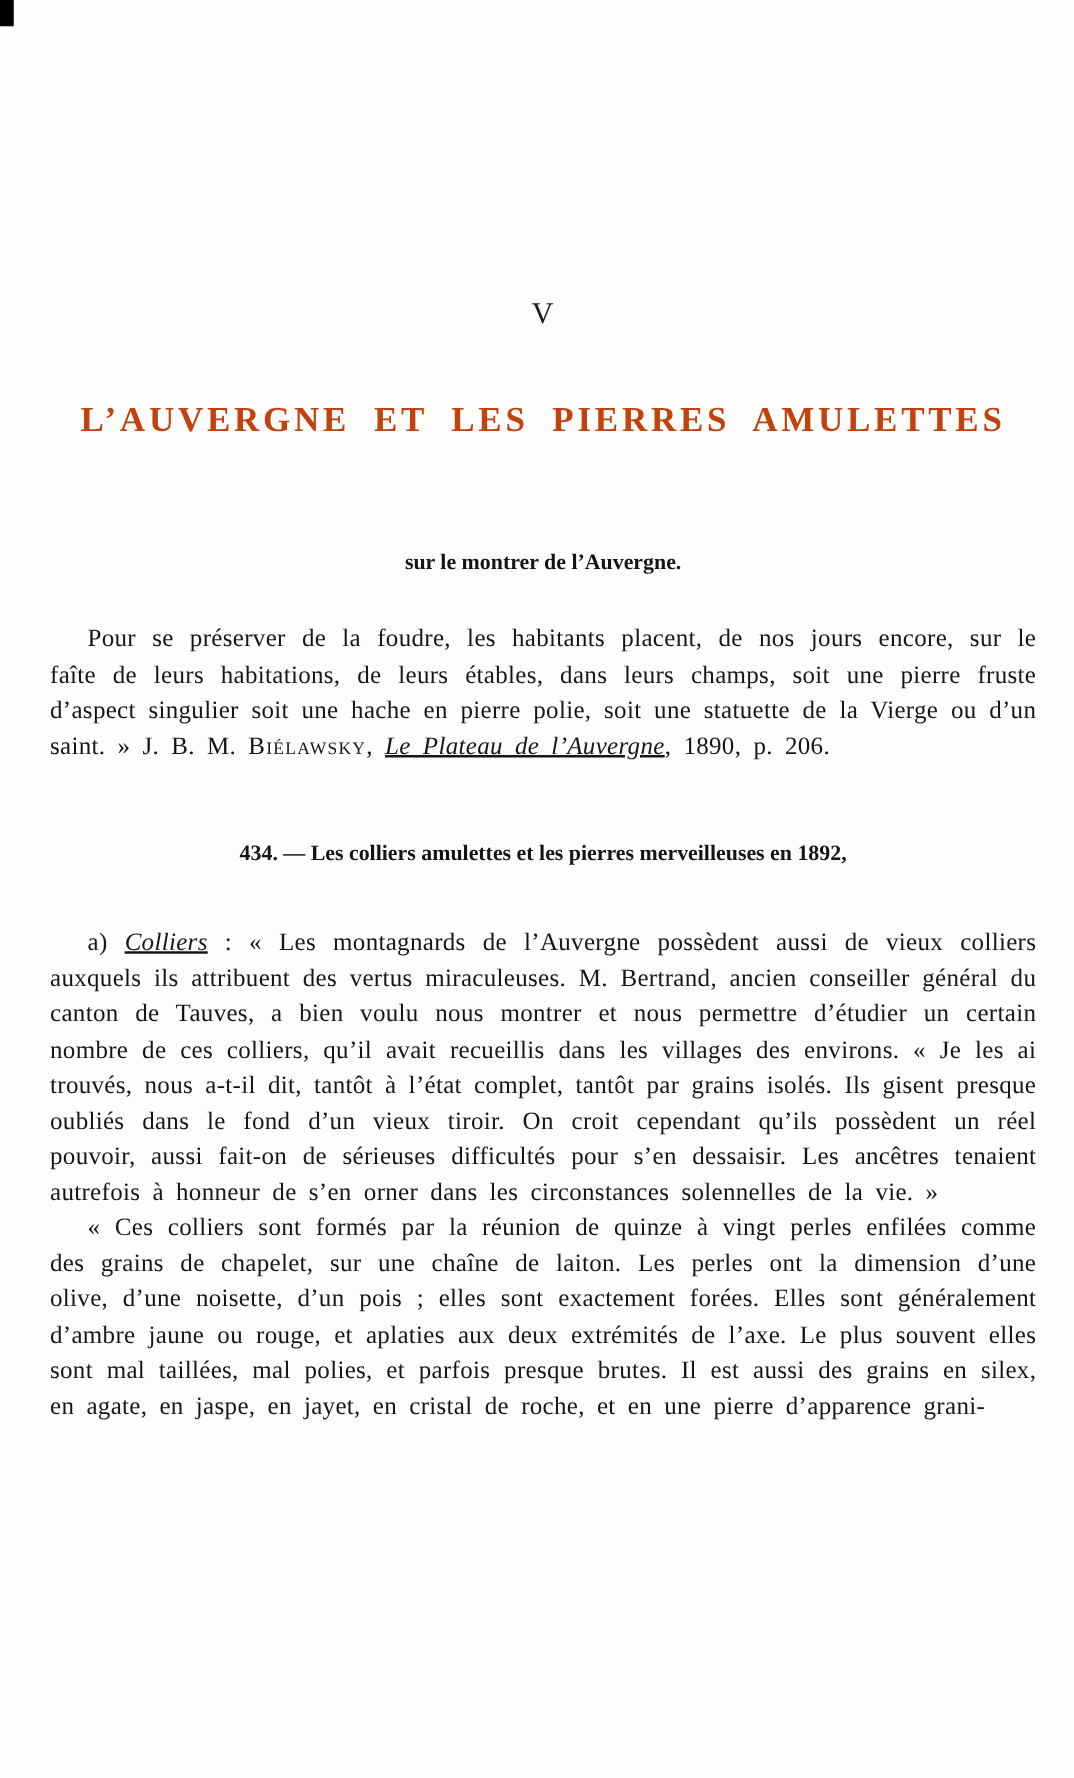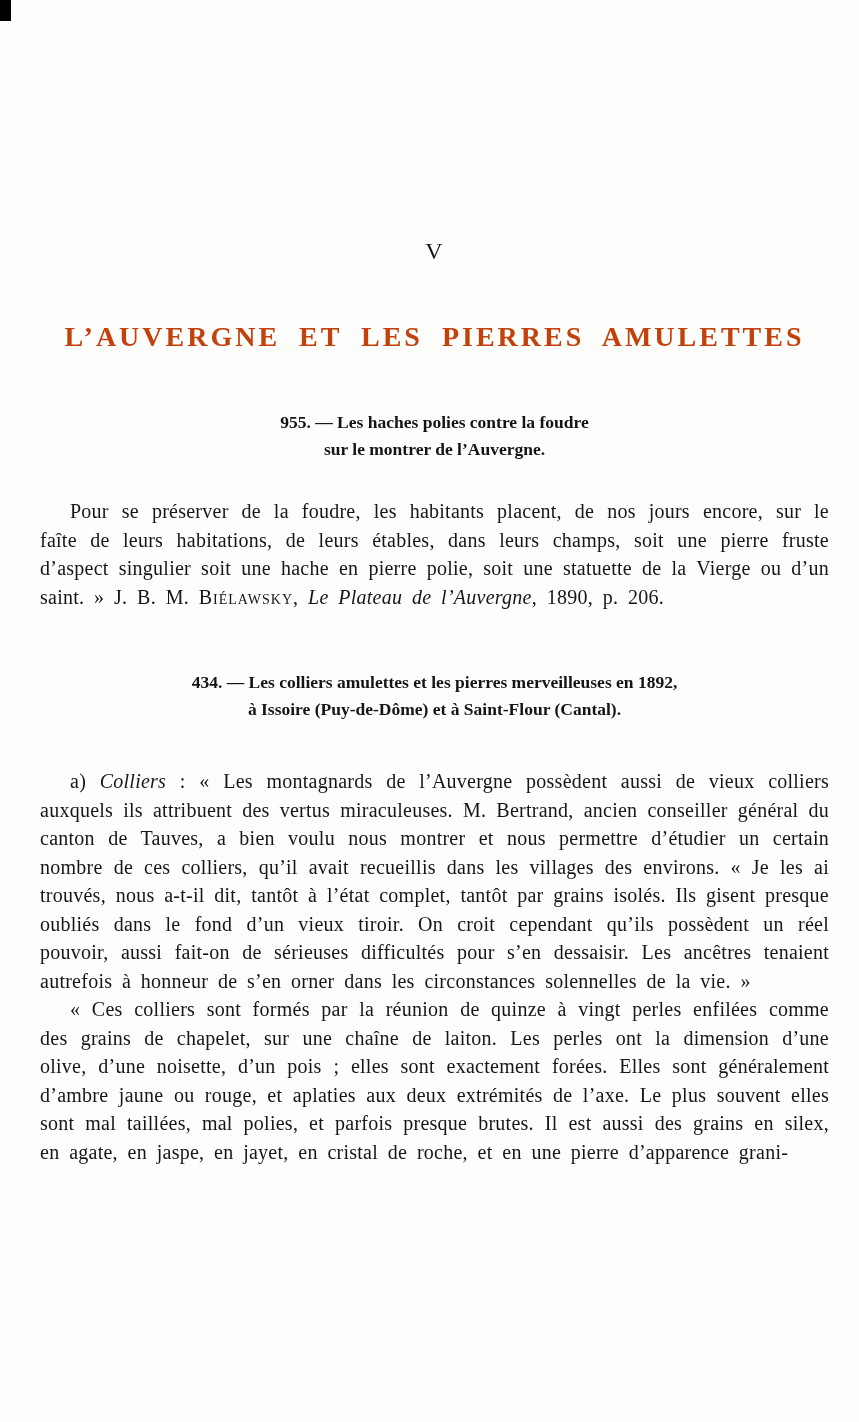--- a/index.html
+++ b/index.html
@@ -72,45 +72,44 @@
     word-spacing: 4.5px;
     letter-spacing: 0.25px;
     color: #161616;
   }
 
   .para-955 { margin-top: 34px; }
   .para-a   { margin-top: 44px; }
   .para-b   { margin-top: 0; }
 
   .smallcaps { font-variant: small-caps; letter-spacing: 1px; }
-  .italic    { font-style: italic; }
+  .italic    { font-style: italic; text-decoration: underline; }
 </style>
 </head>
 <body>
 
 <div class="page">
 
   <div class="scan-artifact"></div>
 
   <div class="content">
 
     <div class="chapter-numeral">V</div>
 
     <h1 class="main-title">L’AUVERGNE ET LES PIERRES AMULETTES</h1>
 
     <div class="section-heading heading-955">
-      <span>955. — Les haches polies contre la foudre</span><br>
+      <br>
       <span>sur le montrer de l’Auvergne.</span>
     </div>
 
     <p class="para para-955"><span>Pour se préserver de la foudre, les habitants placent, de nos jours encore, sur le faîte de leurs habitations, de leurs étables, dans leurs champs, soit une pierre fruste d’aspect singulier soit une hache en pierre polie, soit une statuette de la Vierge ou d’un saint. » J. B. M. </span><span class="smallcaps">Biélawsky</span><span>, </span><span class="italic">Le Plateau de l’Auvergne</span><span>, 1890, p. 206.</span></p>
 
     <div class="section-heading heading-956">
       <span>434. — Les colliers amulettes et les pierres merveilleuses en 1892,</span><br>
-      <span>à Issoire (Puy-de-Dôme) et à Saint-Flour (Cantal).</span>
     </div>
 
     <p class="para para-a"><span>a) </span><span class="italic">Colliers</span><span> : « Les montagnards de l’Auvergne possèdent aussi de vieux colliers auxquels ils attribuent des vertus miraculeuses. M. Bertrand, ancien conseiller général du canton de Tauves, a bien voulu nous montrer et nous permettre d’étudier un certain nombre de ces colliers, qu’il avait recueillis dans les villages des environs. « Je les ai trouvés, nous a-t-il dit, tantôt à l’état complet, tantôt par grains isolés. Ils gisent presque oubliés dans le fond d’un vieux tiroir. On croit cependant qu’ils possèdent un réel pouvoir, aussi fait-on de sérieuses difficultés pour s’en dessaisir. Les ancêtres tenaient autrefois à honneur de s’en orner dans les circonstances solennelles de la vie. »</span></p>
 
     <p class="para para-b">« Ces colliers sont formés par la réunion de quinze à vingt perles enfilées comme des grains de chapelet, sur une chaîne de laiton. Les perles ont la dimension d’une olive, d’une noisette, d’un pois ; elles sont exactement forées. Elles sont généralement d’ambre jaune ou rouge, et aplaties aux deux extrémités de l’axe. Le plus souvent elles sont mal taillées, mal polies, et parfois presque brutes. Il est aussi des grains en silex, en agate, en jaspe, en jayet, en cristal de roche, et en une pierre d’apparence grani-</p>
 
   </div>
 </div>
 
 </body></html>

